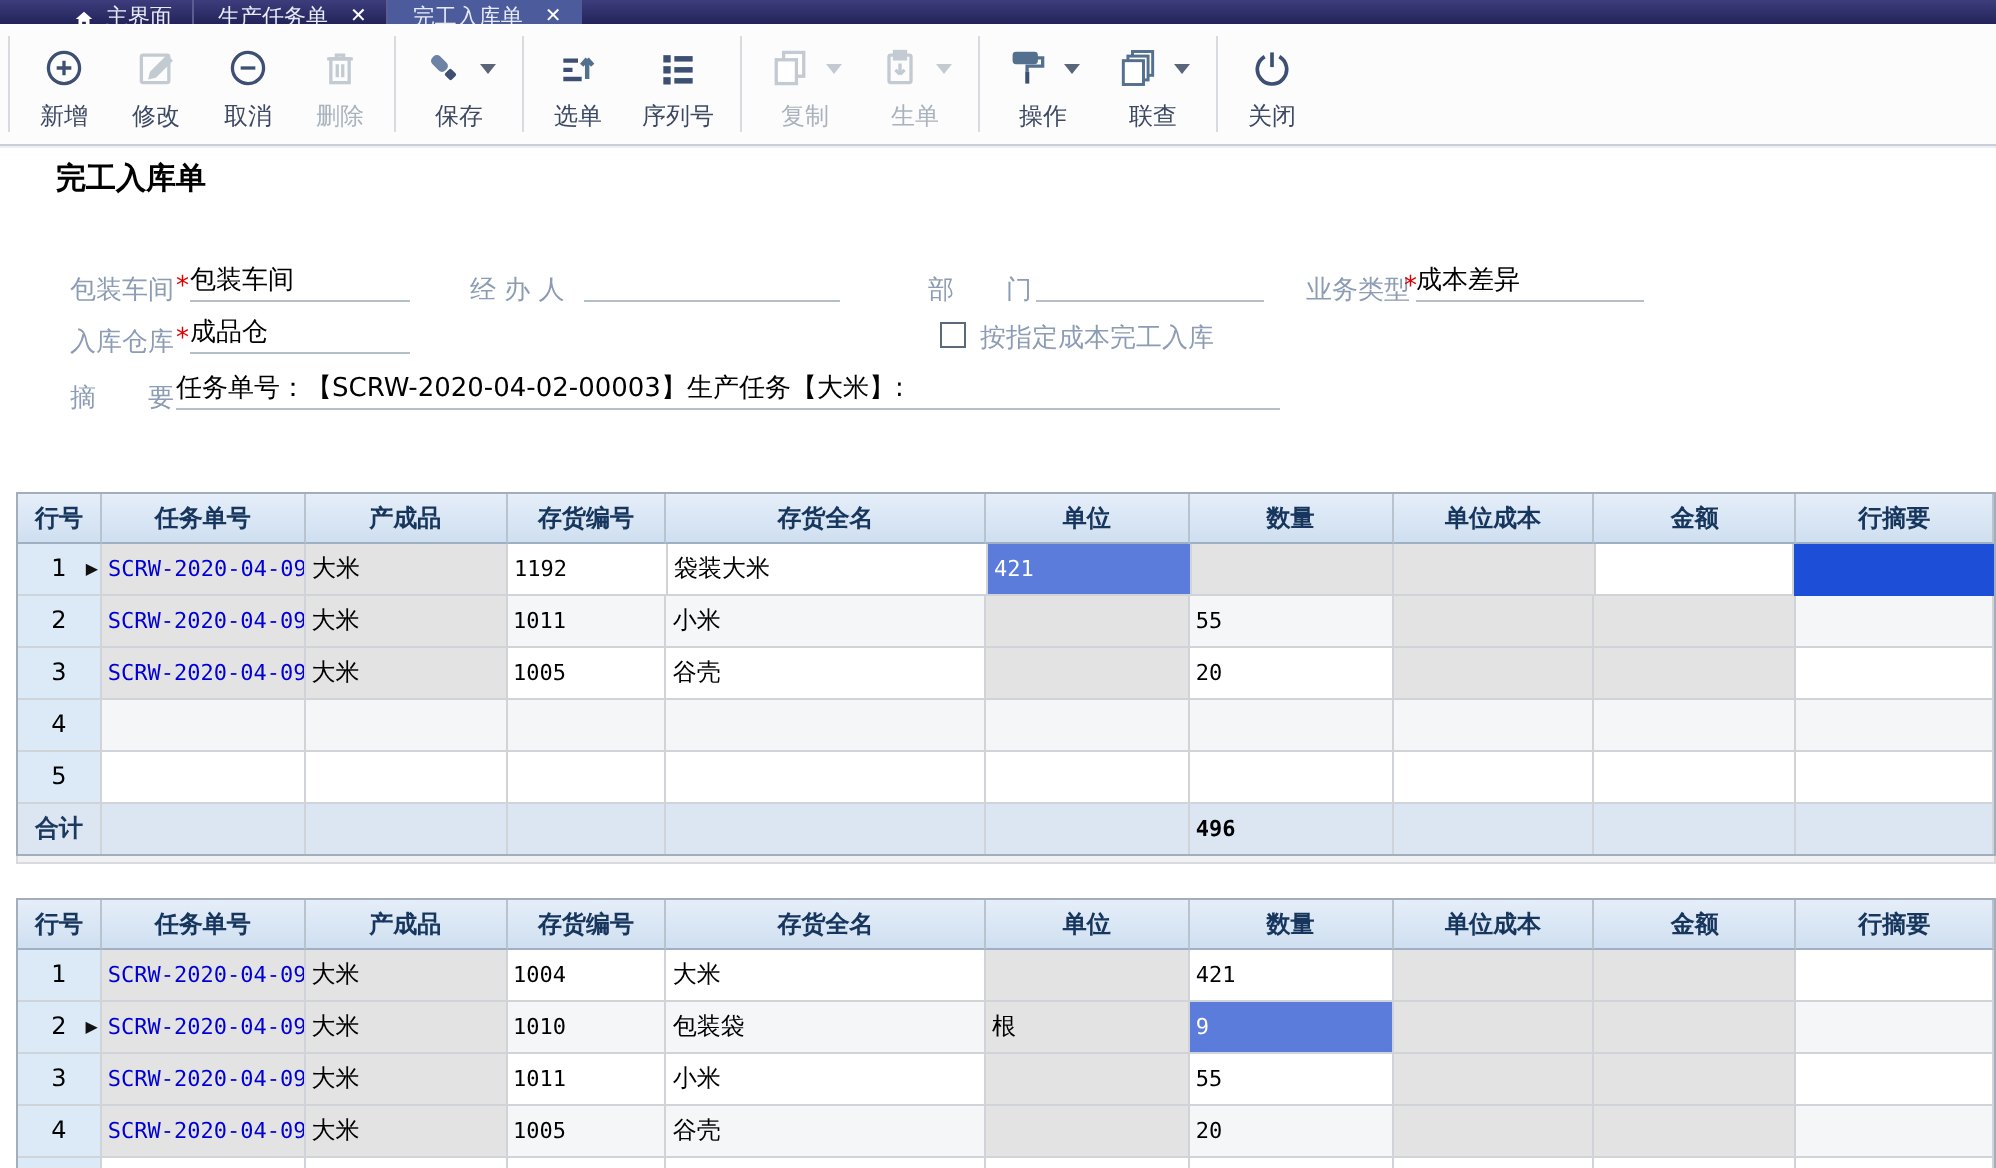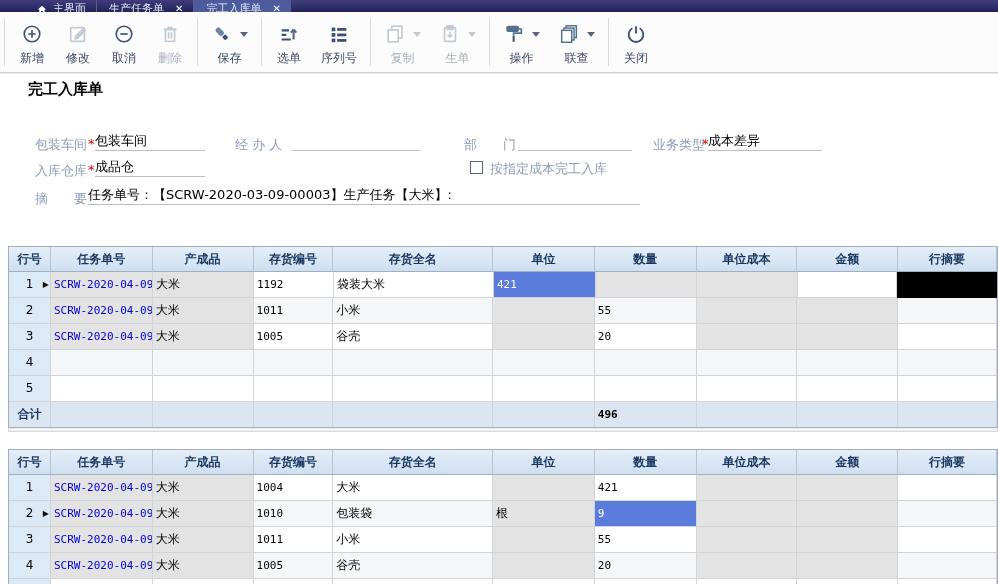--- a/index.html
+++ b/index.html
@@ -34,21 +34,21 @@
   .doc-title { position:absolute; left:28px; top:80px; font-size:15px; font-weight:bold; color:#000; }
   .flabel { position:absolute; font-size:13px; color:#8c9cb4; white-space:pre; }
   .fvalue { position:absolute; font-size:13px; color:#000; border-bottom:1px solid #b4bfca;
             height:19px; line-height:18px; white-space:nowrap; overflow:hidden; }
   .req { color:#e00000; font-size:13px; position:absolute; }
   .cbx { position:absolute; width:13px; height:13px; border:1px solid #5a6a7a; background:#fff; }
   .cbx-label { position:absolute; font-size:13px; color:#8c9cb4; }
 
   
   .section-label { position:absolute; font-size:12px; color:#5c6b7a;margin-top:44px; }
-  .grid { position:absolute; left:8px; width:990px; border:1px solid #a2aebb; overflow:hidden; background:#000000; }
+  .grid { position:absolute; left:8px; width:990px; border:1px solid #a2aebb; overflow:hidden; background:#1d4ed8; }
   .grow { display:flex; }
   .gh { height:25px; line-height:24px; text-align:center; font-size:12px; font-weight:bold; color:#17365d;
         background:linear-gradient(#e5eef9,#cfdff0); border-right:1px solid #b9c3ce; border-bottom:1px solid #9fb0c2; }
   .gc { height:26px; line-height:25px; font-size:12px; color:#000; padding:0 3px;
         border-right:1px solid #d0d3d8; border-bottom:1px solid #d0d3d8;
         white-space:nowrap; overflow:hidden; }
   .mono { font-family:"DejaVu Sans Mono","Liberation Mono",monospace; font-size:11px; }
   .c-rowno { background:#dceaf8; text-align:center; position:relative; }
   .c-ro { background:#e3e3e3; }
   .c-alt { background:#f5f6f7; }
@@ -258,21 +258,21 @@
 <div class="fvalue" style="left:708px;top:132px;width:114px">成本差异</div>
 
 <div class="flabel" style="left:35px;top:162px">入库仓库</div>
 <span class="req" style="left:88px;top:162px">*</span>
 <div class="fvalue" style="left:95px;top:158px;width:110px">成品仓</div>
 
 <div class="cbx" style="left:470px;top:161px"></div>
 <div class="cbx-label" style="left:490px;top:160px">按指定成本完工入库</div>
 
 <div class="flabel" style="left:35px;top:190px">摘　　要</div>
-<div class="fvalue" style="left:88px;top:186px;width:552px">任务单号：【SCRW-2020-03-09-00003】生产任务【大米】:</div>
+<div class="fvalue" style="left:88px;top:186px;width:552px">任务单号：【SCRW-2020-04-02-00003】生产任务【大米】:</div>
 
 <div class="section-label" style="left:8px;top:230px">移交存货</div>
 <div class="section-label" style="left:8px;top:432px">耗用存货</div>
 
 <div class="grid" id="grid0" style="top:246px;height:182px">
     <div class="grow">
       <div class="gh" style="width: 42px;">行号</div>
       <div class="gh" style="width: 102px;">任务单号</div>
       <div class="gh" style="width: 101px;">产成品</div>
       <div class="gh" style="width: 80px;">存货编号</div>

